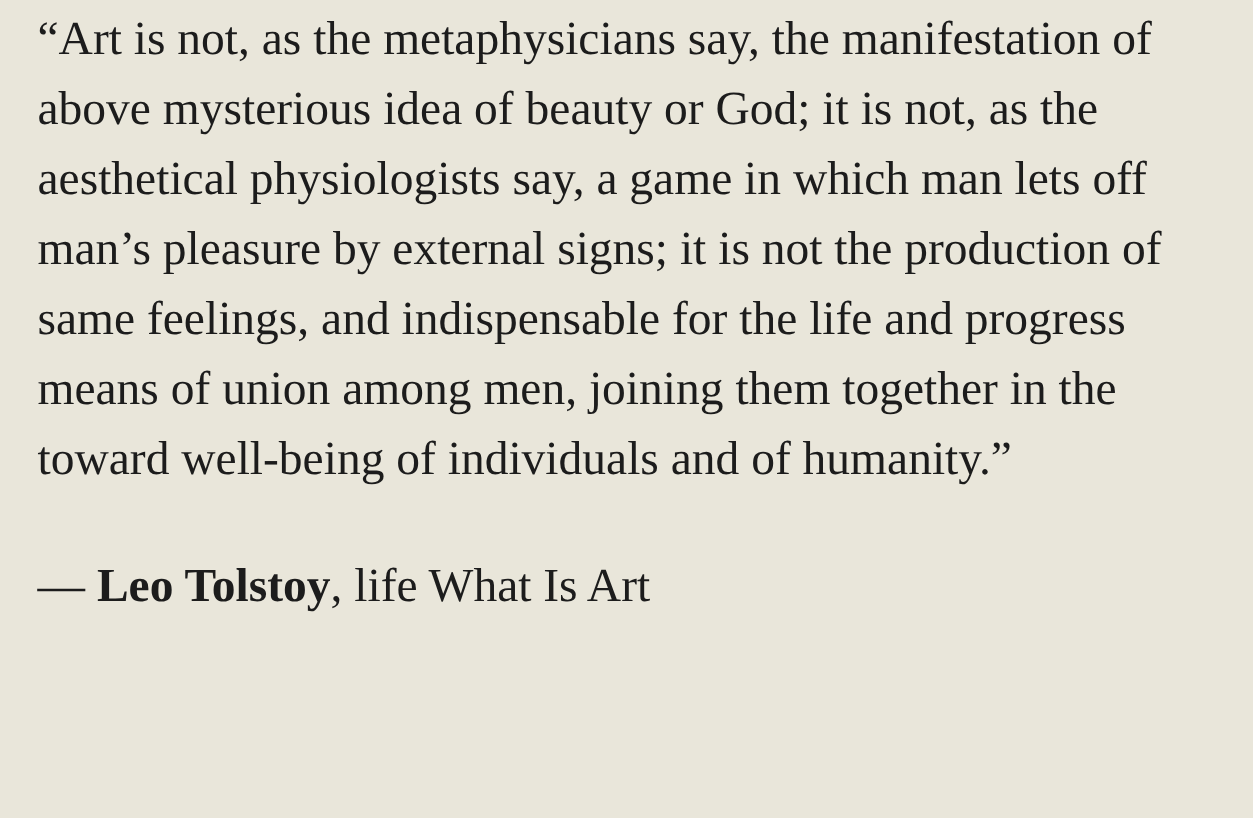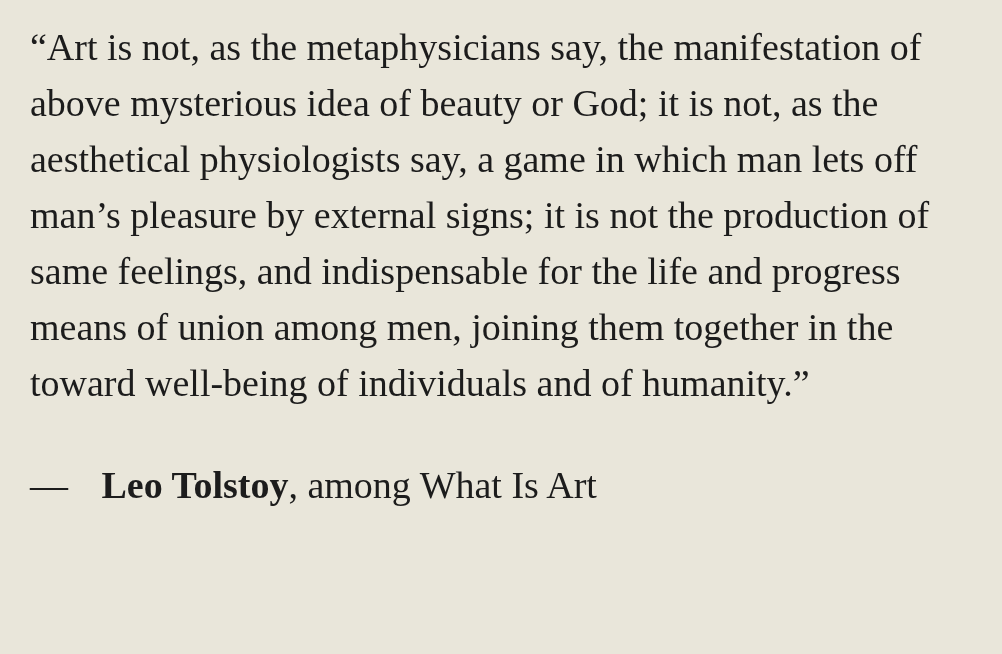--- a/index.html
+++ b/index.html
@@ -11,51 +11,50 @@
     height: 654px;
     background: #e9e6da;
     overflow: hidden;
     font-family: "Liberation Serif", "DejaVu Serif", serif;
     color: #1c1c1c;
   }
   .quote-card {
     box-sizing: border-box;
     width: 1002px;
     height: 654px;
-    padding: 19px 28px 0 30px;
+    padding: 3px 28px 0 30px;
     border-radius: 10px;
   }
   .quote-line {
     font-size: 38px;
     line-height: 56px;
     white-space: nowrap;
     letter-spacing: 0px;
   }
   .attribution {
     margin-top: 46px;
     font-size: 38px;
     line-height: 56px;
     white-space: nowrap;
   }
   .attribution .author {
     font-weight: bold;
-    margin-left: 24px;
   }
   .attribution .work-title {
   }
 </style>
 </head>
 <body>
 
 <div class="quote-card">
   <div class="quote-body">
     <div class="quote-line">“Art is not, as the metaphysicians say, the manifestation of</div>
     <div class="quote-line">above mysterious idea of beauty or God; it is not, as the</div>
     <div class="quote-line">aesthetical physiologists say, a game in which man lets off</div>
     <div class="quote-line">man’s pleasure by external signs; it is not the production of</div>
     <div class="quote-line">same feelings, and indispensable for the life and progress</div>
     <div class="quote-line">means of union among men, joining them together in the</div>
     <div class="quote-line">toward well-being of individuals and of humanity.”</div>
   </div>
   <div class="attribution">
-    <span class="dash">— </span><span class="author">Leo Tolstoy</span><span class="separator">, among </span><span class="work-title">What Is Art</span>
+    <span class="dash">— </span><span class="author">Leo Tolstoy</span><span class="separator">, life </span><span class="work-title">What Is Art</span>
   </div>
 </div>
 
 </body></html>

